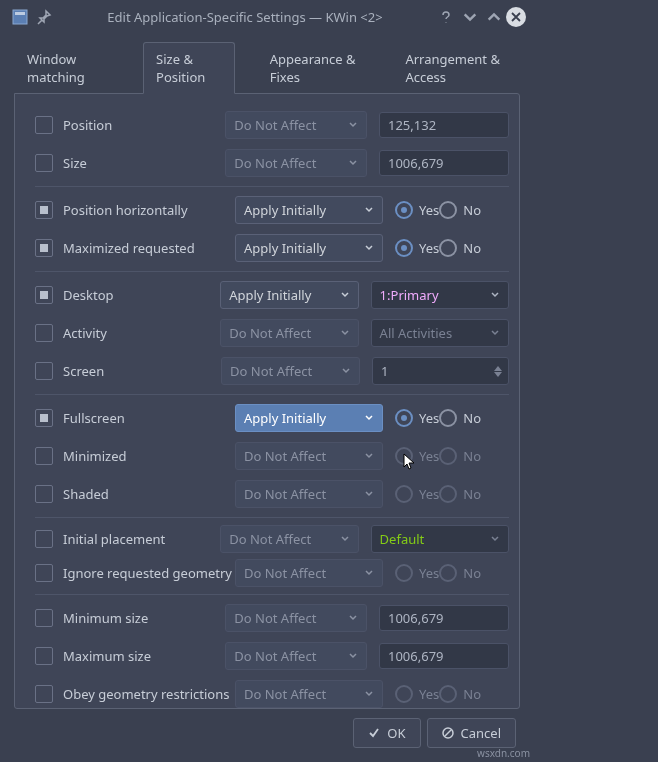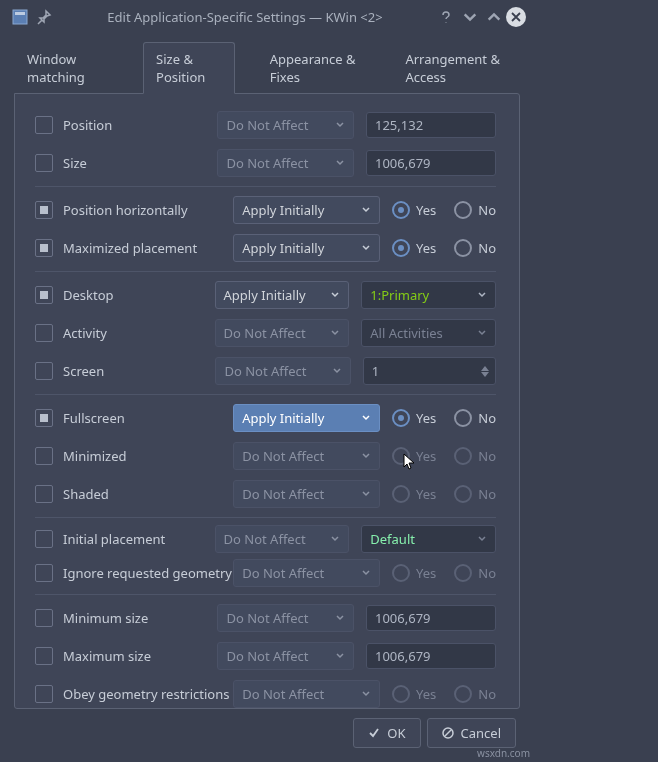--- a/index.html
+++ b/index.html
@@ -5,41 +5,41 @@
 html,body{margin:0;padding:0;font-family:"Noto Sans",sans-serif;font-size:13px;color:#d0d4da;background:#3a4050}
 .window{width:534px;height:762px;background:#3a4050;position:relative;box-sizing:border-box}
 .titlebar{height:34px;display:flex;align-items:center;padding:0 8px;color:#a9b0bd}
 .titlebar .title{flex:1;text-align:center;font-size:13px}
 .titlebar .icon{width:16px;height:16px;display:inline-flex;align-items:center;justify-content:center;margin:0 4px;color:#9ea5b3}
 .titlebar .close-btn{width:20px;height:20px;border-radius:50%;background:#d9dde3;display:inline-flex;align-items:center;justify-content:center;cursor:pointer}
 .titlebar .close-btn svg{width:10px;height:10px}
 .tabs{display:flex;gap:22px;padding:8px 14px 0 14px}
 .tab{padding:7px 12px;color:#c7cdd7;cursor:pointer;border:1px solid transparent;border-radius:3px 3px 0 0;font-size:13px}
 .tab.active{border:1px solid #5b6274;border-bottom-color:#3f4557;background:#3f4557}
-.panel{margin:0 14px 14px 14px;border:1px solid #5b6274;border-radius:0 3px 3px 3px;padding:12px 23px 12px 20px;background:#3f4557;margin-top:-1px;height:616px;box-sizing:border-box;overflow:hidden}
+.panel{margin:0 14px 14px 14px;border:1px solid #5b6274;border-radius:0 3px 3px 3px;padding:12px 10px 12px 20px;background:#3f4557;margin-top:-1px;height:616px;box-sizing:border-box;overflow:hidden}
 .row{display:flex;align-items:center;height:38px}
 .row.tight{height:34px}
 .hr{border:0;border-top:1px solid #4e5569;margin:4px 0}
 .cb-wrap{width:200px;display:flex;align-items:center;gap:10px}
 .cb{width:16px;height:16px;border:1px solid #6a7186;border-radius:2px;display:inline-flex;align-items:center;justify-content:center;flex-shrink:0;cursor:pointer}
 .cb.checked::after{content:"";width:8px;height:8px;background:#b8bfcc}
 .label{color:#c7cdd7}
 .combo{width:130px;height:26px;border:1px solid #5a6177;border-radius:3px;background:#424a5e;display:flex;align-items:center;padding:0 8px;justify-content:space-between;cursor:pointer;font-size:13px}
 .combo.hl{background:#5b7fb3;color:#fff;border-color:#6b8fc3}
 .combo.dim{color:#8b92a3;border-color:#4b5267}
 .chev{width:10px;height:10px;flex-shrink:0;margin-left:6px}
-.radios{display:flex;gap:18px;margin-left:12px;align-items:center}
+.radios{display:flex;margin-left:12px;align-items:center}
 .radio{display:flex;align-items:center;gap:6px;cursor:pointer}
 .rc{width:14px;height:14px;border:2px solid #8b92a3;border-radius:50%;display:inline-flex;align-items:center;justify-content:center;flex-shrink:0}
 .rc.sel{border-color:#6b8fc3}
 .rc.sel::after{content:"";width:6px;height:6px;border-radius:50%;background:#6b8fc3}
 .rc.dim{border-color:#5a6175}
 .rlabel{color:#c7cdd7}
 .rlabel.dim{color:#7a8193}
-.value{width:130px;height:26px;border:1px solid #4b5267;border-radius:3px;background:#323847;display:flex;align-items:center;padding:0 8px;margin-left:12px;color:#84cc16}
+.value{width:130px;height:26px;border:1px solid #4b5267;border-radius:3px;background:#323847;display:flex;align-items:center;padding:0 8px;margin-left:12px;color:#f0abfc}
 .value.sel{width:130px;display:flex;justify-content:space-between;cursor:pointer}
 .value-input{width:130px;height:26px;border:1px solid #4b5267;border-radius:3px;background:#323847;padding:0 8px;margin-left:12px;color:#aeb5c3;box-sizing:border-box;font-family:inherit;font-size:13px}
 .spinner{width:130px;height:26px;border:1px solid #4b5267;border-radius:3px;background:#323847;display:flex;align-items:center;justify-content:space-between;padding:0 6px 0 8px;margin-left:12px;color:#aeb5c3}
 .spin-arrows{display:flex;flex-direction:column;gap:1px}
 .spin-arrows svg{width:8px;height:5px}
 .buttons{position:absolute;bottom:14px;right:18px;display:flex;gap:6px}
 .btn{height:28px;border:1px solid #5b6274;border-radius:3px;background:#3f4557;display:flex;align-items:center;padding:0 14px;gap:7px;cursor:pointer;color:#c7cdd7;font-size:13px}
 .cursor{position:absolute;left:403px;top:453px;width:14px;height:18px;pointer-events:none}
 .watermark{position:absolute;right:4px;bottom:2px;font-size:10px;color:#8a91a1}
 </style>
@@ -137,21 +137,21 @@
           </span>
         <span class="radio">
             <span class="rc"></span>
             <span class="rlabel">No</span>
           </span>
       </div>
     </div>
     <div class="row">
       <div class="cb-wrap">
           <span class="cb checked"></span>
-          <span class="label">Maximized placement</span>
+          <span class="label">Maximized requested</span>
         </div>
       <div class="combo">
           <span>Apply Initially</span>
           <svg class="chev" viewBox="0 0 10 10" stroke="#c7cdd7" fill="none" stroke-width="1.5">
             <path d="M2 3l3 3 3-3"></path>
           </svg>
         </div>
       <div class="radios">
         <span class="radio">
             <span class="rc sel"></span>
@@ -301,21 +301,21 @@
       <div class="cb-wrap">
           <span class="cb"></span>
           <span class="label">Initial placement</span>
         </div>
       <div class="combo dim">
           <span>Do Not Affect</span>
           <svg class="chev" viewBox="0 0 10 10" stroke="#8b92a3" fill="none" stroke-width="1.5">
             <path d="M2 3l3 3 3-3"></path>
           </svg>
         </div>
-      <div class="value sel" style="color:#86efac">
+      <div class="value sel" style="color:#84cc16">
           <span>Default</span>
           <svg class="chev" viewBox="0 0 10 10" stroke="#7a8193" fill="none" stroke-width="1.5">
             <path d="M2 3l3 3 3-3"></path>
           </svg>
         </div>
     </div>
     <div class="row tight">
       <div class="cb-wrap">
           <span class="cb"></span>
           <span class="label">Ignore requested geometry</span>

